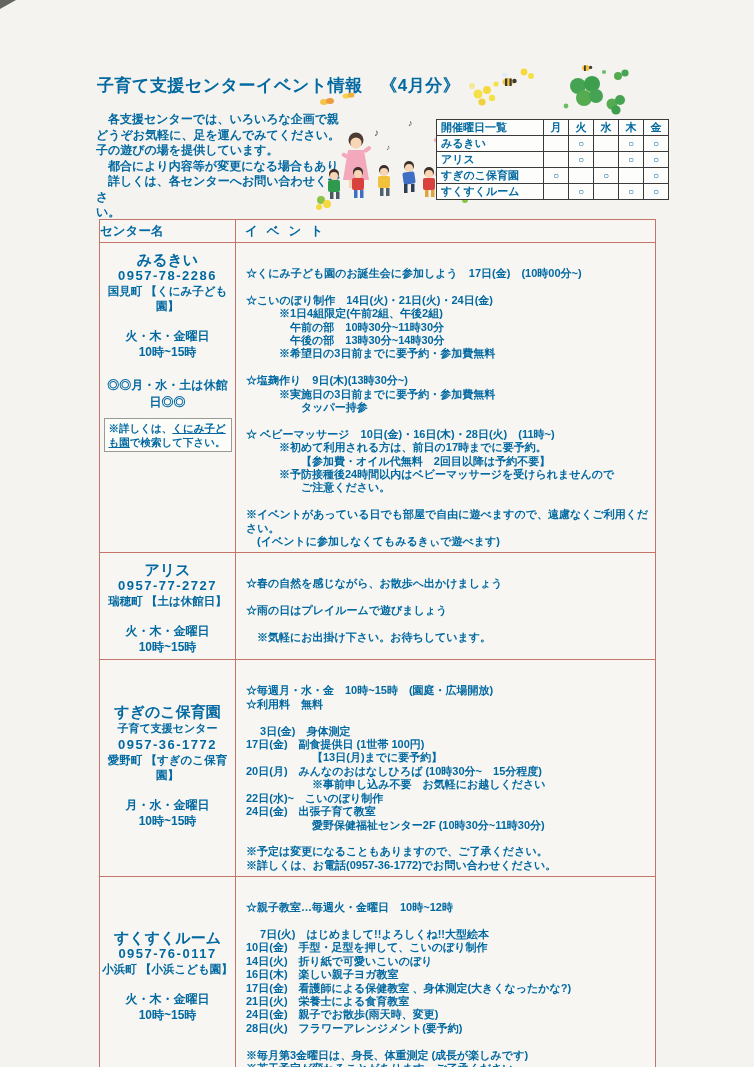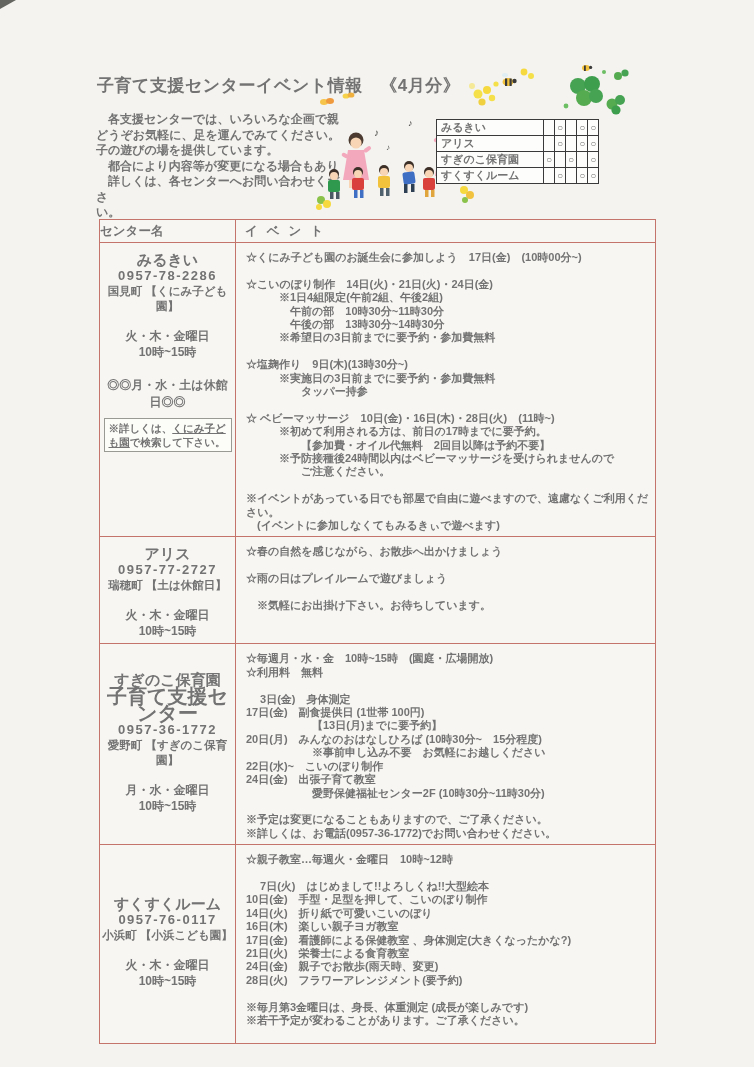--- a/index.html
+++ b/index.html
@@ -1,21 +1,21 @@
 <!DOCTYPE html>
 <html lang="ja"><head>
 <meta charset="utf-8">
 <style>
   html,body{margin:0;padding:0;}
   .page{
     position:relative;
     width:754px;height:1067px;
     background:#f4f3ef;
     font-family:"Liberation Sans", sans-serif;
-    color:#737373;
+    color:#0369a1;
     overflow:hidden;
   }
   .corner-shadow{
     position:absolute;top:0;left:0;
     border-top:9px solid #4a4a48;
     border-right:16px solid transparent;
     opacity:.85;
   }
   .page-title{
     position:absolute;left:97px;top:74px;
@@ -55,33 +55,33 @@
     height:22px;font-size:12.5px;font-weight:bold;text-align:left;padding:0;
   }
   .th-event{letter-spacing:9px;text-indent:9px;}
   .col-center{width:136px;}
   .r1{height:270px;} .r2{height:95px;} .r3{height:194px;} .r4{height:199px;}
   td.center-cell{
     text-align:center;font-weight:bold;vertical-align:top;padding:8px 2px 4px 2px;
   }
   td.center-cell.v-mid{vertical-align:middle;padding-top:0;}
   .c-name{font-size:15px;line-height:17px;}
-  .c-name2{font-size:20px;line-height:17px;}
+  .c-name2{font-size:11px;line-height:17px;}
   .c-phone{font-size:13px;letter-spacing:1.5px;line-height:16px;}
   .c-loc{font-size:11.5px;line-height:15px;}
   .c-open{margin-top:14px;font-size:12px;line-height:16px;}
   .c-closed{margin-top:17px;font-size:12px;}
   .c-notebox{
     margin:7px auto 0;width:118px;
     border:1px solid #9a9a94;background:#fcfcf9;
     text-align:left;font-size:10.5px;line-height:14px;
     padding:2px 4px;font-weight:bold;
   }
   .c-note-keyword{text-decoration:underline;}
-  td.events-cell{vertical-align:top;padding:8px 4px 4px 10px;}
+  td.events-cell{vertical-align:top;padding:24px 4px 4px 10px;}
   .ev-lines{font-size:11px;font-weight:bold;line-height:13.4px;}
   .ev-lines div{white-space:pre-wrap;min-height:13.4px;}
 </style>
 </head>
 <body>
 
 <div class="page">
   <div class="corner-shadow"></div>
 
   <div class="page-title">子育て支援センターイベント情報　《4月分》</div>
@@ -211,20 +211,28 @@
       <g>
         <ellipse cx="120" cy="4" rx="4" ry="3" fill="#f2c23c"></ellipse>
         <rect x="118" y="1.5" width="1.8" height="5.5" fill="#3a3a3a"></rect>
         <circle cx="124.6" cy="3.4" r="1.6" fill="#3a3a3a"></circle>
       </g>
     </svg>
   </div>
 
   <table class="sched">
     <tbody>
+        <tr>
+      <th class="s-name">開催曜日一覧</th>
+      <th class="s-day">月</th>
+      <th class="s-day">火</th>
+      <th class="s-day">水</th>
+      <th class="s-day">木</th>
+      <th class="s-day">金</th>
+    </tr>
     <tr>
       <td class="s-name">みるきい</td>
       <td class="s-mark"></td>
       <td class="s-mark">○</td>
       <td class="s-mark"></td>
       <td class="s-mark">○</td>
       <td class="s-mark">○</td>
     </tr>
     <tr>
       <td class="s-name">アリス</td>

